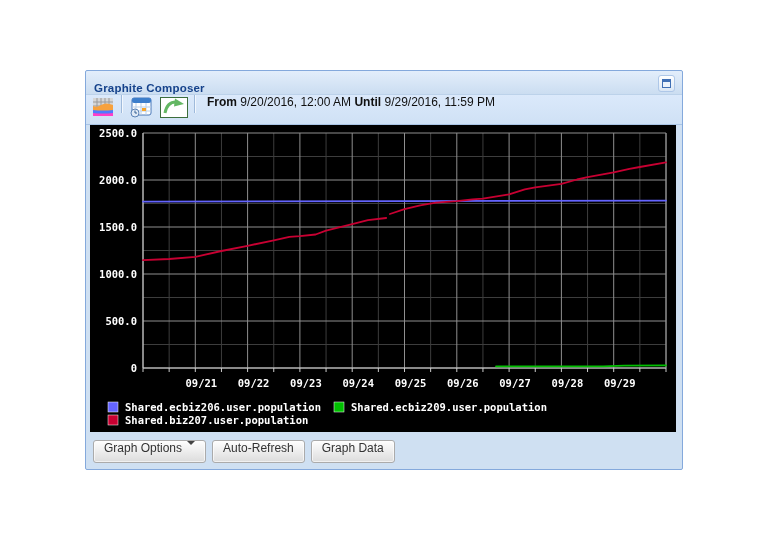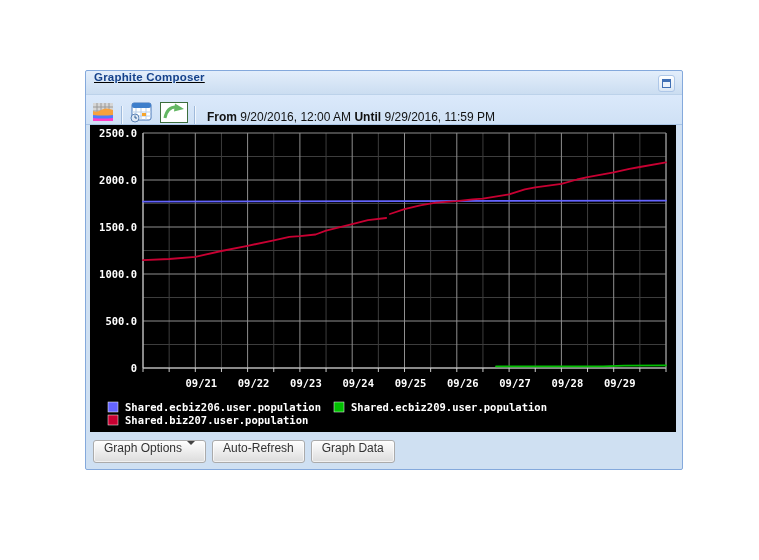--- a/index.html
+++ b/index.html
@@ -1,25 +1,25 @@
 <!DOCTYPE html>
 <html><head>
 <meta charset="utf-8">
 <style>
   html,body{margin:0;padding:0;background:#ffffff;width:759px;height:560px;overflow:hidden;
     font-family:"Liberation Sans",sans-serif;}
   .window{position:absolute;left:85px;top:70px;width:596px;height:398px;
     background:#cfe0f2;border:1px solid #84a9dc;border-radius:2px;box-sizing:content-box;}
-  .titlebar{position:relative;height:23px;display:flex;align-items:flex-start;padding:0 8px;
-    background:linear-gradient(#e3eefb,#cbddf1);border-bottom:1px solid #bcd2ea;border-radius:2px 2px 0 0;text-decoration:underline;}
+  .titlebar{position:relative;height:23px;display:flex;align-items:flex-end;padding:0 8px;
+    background:linear-gradient(#e3eefb,#cbddf1);border-bottom:1px solid #bcd2ea;border-radius:2px 2px 0 0;}
   .title{color:#15428b;font-size:11.5px;font-weight:bold;letter-spacing:.2px;}
   .collapse-tool{position:absolute;right:7px;top:4px;width:15px;height:15px;border:1px solid #aec7e8;
     border-radius:3px;background:linear-gradient(#ffffff,#d9e6f5);display:flex;align-items:center;justify-content:center;cursor:pointer;}
   .collapse-glyph{width:7px;height:5px;border:1px solid #3f6fb5;border-top:3px solid #3f6fb5;background:#eaf2fc;}
-  .toolbar{height:29px;display:flex;align-items:flex-end;gap:5px;padding:0 4px;
+  .toolbar{height:29px;display:flex;align-items:flex-start;gap:5px;padding:0 4px;
     background:linear-gradient(#dbe9fb,#cfe1f5);border-bottom:1px solid #a9c4e5;}
   .tb-btn{width:26px;height:24px;display:flex;align-items:center;justify-content:center;border:0;
     background:transparent;padding:0;cursor:pointer;}
   .tb-sep{width:1px;height:18px;background:#9fbadb;border-right:1px solid #f2f7fd;}
   .range-text{font-size:12px;color:#111;margin-left:6px;white-space:nowrap;}
   .range-text b{font-weight:bold;}
   .chart{position:relative;margin:0 4px;width:586px;height:307px;background:#000;}
   .footer{display:flex;gap:6px;padding:8px 7px 0 7px;}
   .btn{font-family:"Liberation Sans",sans-serif;font-size:12px;color:#333;height:23px;
     padding:0 10px;border:1px solid #ababab;border-radius:3px;

